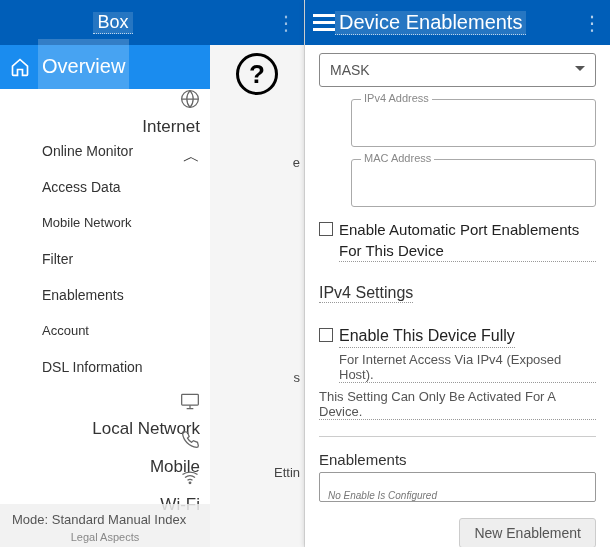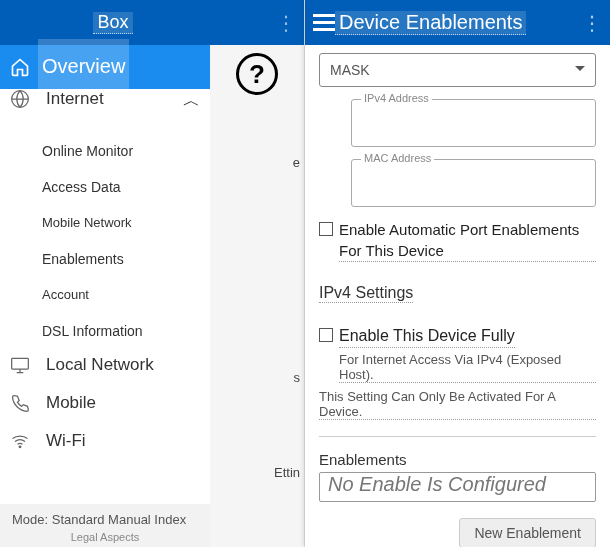--- a/index.html
+++ b/index.html
@@ -4,21 +4,21 @@
 <style>
 * { margin: 0; padding: 0; box-sizing: border-box; font-family: Arial, sans-serif; }
 body { width: 610px; height: 547px; overflow: hidden; position: relative; background: #fff; }
 
 .sidebar { position: absolute; left: 0; top: 0; width: 210px; height: 547px; background: #fff; z-index: 2; }
 .sidebar-header { height: 45px; background: #005eb8; display: flex; align-items: center; justify-content: center; color: #fff; font-size: 18px; }
 .sidebar-header span { background: rgba(255,255,255,0.15); border-bottom: 1px dotted rgba(255,255,255,0.7); padding: 0 4px; margin-left: 16px; }
 
 .overview-row { height: 44px; background: #1a8cef; display: flex; align-items: center; padding-left: 10px; color: #fff; font-size: 20px; gap: 8px; }
 .overview-row .label { background: rgba(255,255,255,0.2); border-bottom: 1px dotted rgba(255,255,255,0.7); padding: 16px 4px; }
-.nav-head { height: 38px; display: flex; align-items: flex-start; padding: 0 10px; color: #333; font-size: 17px; gap: 16px; border-bottom: 1px solid transparent; }
+.nav-head { height: 38px; display: flex; align-items: flex-end; padding: 0 10px; color: #333; font-size: 17px; gap: 8px; border-bottom: 1px solid transparent; flex-direction: column; }
 .nav-head .chev { margin-left: auto; color: #333; }
 .nav-sub { padding: 6px 0 6px 42px; color: #333; font-size: 14px; line-height: 36px; }
 .nav-sub div { cursor: pointer; }
 .nav-sub .small { font-size: 13px; color: #333; }
 
 .nav-icon { width: 20px; height: 20px; color: #666; display:flex; align-items:center; justify-content:center; }
 
 .footer { position: absolute; bottom: 0; left: 0; width: 210px; background: rgba(240,240,240,0.85); padding: 8px 12px 4px; font-size: 13px; color: #555; }
 .footer .legal { text-align: center; font-size: 11px; color: #888; margin-top: 4px; }
 
@@ -47,21 +47,21 @@
 .chk-row { display:flex; align-items:flex-start; gap:6px; margin-top:12px; font-size:15px; color:#222; line-height:1.4; }
 .chk { width:14px; height:14px; border:1.5px solid #555; margin-top:3px; flex-shrink:0; }
 
 .section-h { font-size:16px; color:#333; margin-top:22px; margin-bottom:10px; }
 .sub-note { font-size:13px; color:#555; margin:4px 0 0 20px; border-bottom:1px dotted #999; display:inline-block; }
 .sub-note2 { font-size:13px; color:#555; margin:6px 0 0 0; }
 
 .hr { border:none; border-bottom:1px solid #ccc; margin-top:16px; }
 
 .enable-label { font-size:15px; margin-top:14px; color:#333; }
-.enable-box { width:100%; height:30px; border:1px solid #999; border-radius:2px; margin-top:4px; display:flex; align-items:flex-start; padding:0 8px; color:#777; font-size:20px; font-style:italic; }
+.enable-box { width:100%; height:30px; border:1px solid #999; border-radius:2px; margin-top:4px; display:flex; align-items:flex-end; padding:0 8px; color:#777; font-size:10px; font-style:italic; }
 
 .btn-row { display:flex; justify-content:flex-end; margin-top:16px; }
 .btn { background:#eee; border:1px solid #ccc; border-radius:3px; padding:6px 14px; font-size:14px; color:#555; cursor:pointer;text-align:right; }
 
 .dotted { border-bottom:1px dotted #999; }
 </style>
 </head>
 <body>
 
 <div class="sidebar">
@@ -84,20 +84,21 @@
           <path d="M2 12h20M12 2a15 15 0 0 1 0 20M12 2a15 15 0 0 0 0 20"></path>
         </svg>
     </span>
     <span>Internet</span>
     <span class="chev">︿</span>
   </div>
   <div class="nav-sub">
     <div>Online Monitor</div>
     <div>Access Data</div>
     <div class="small">Mobile Network</div>
+    <div>Filter</div>
     <div>Enablements</div>
     <div class="small">Account</div>
     <div>DSL Information</div>
   </div>
 
   <div class="nav-head">
     <span class="nav-icon">
       <svg width="20" height="20" viewBox="0 0 24 24" fill="none" stroke="#666" stroke-width="1.5">
           <rect x="2" y="4" width="20" height="13" rx="1"></rect>
           <path d="M8 21h8M12 17v4"></path>

